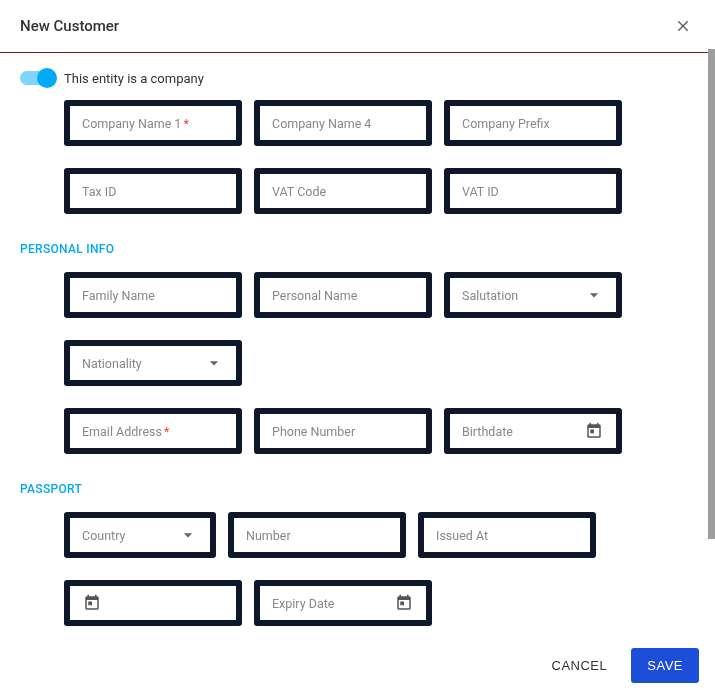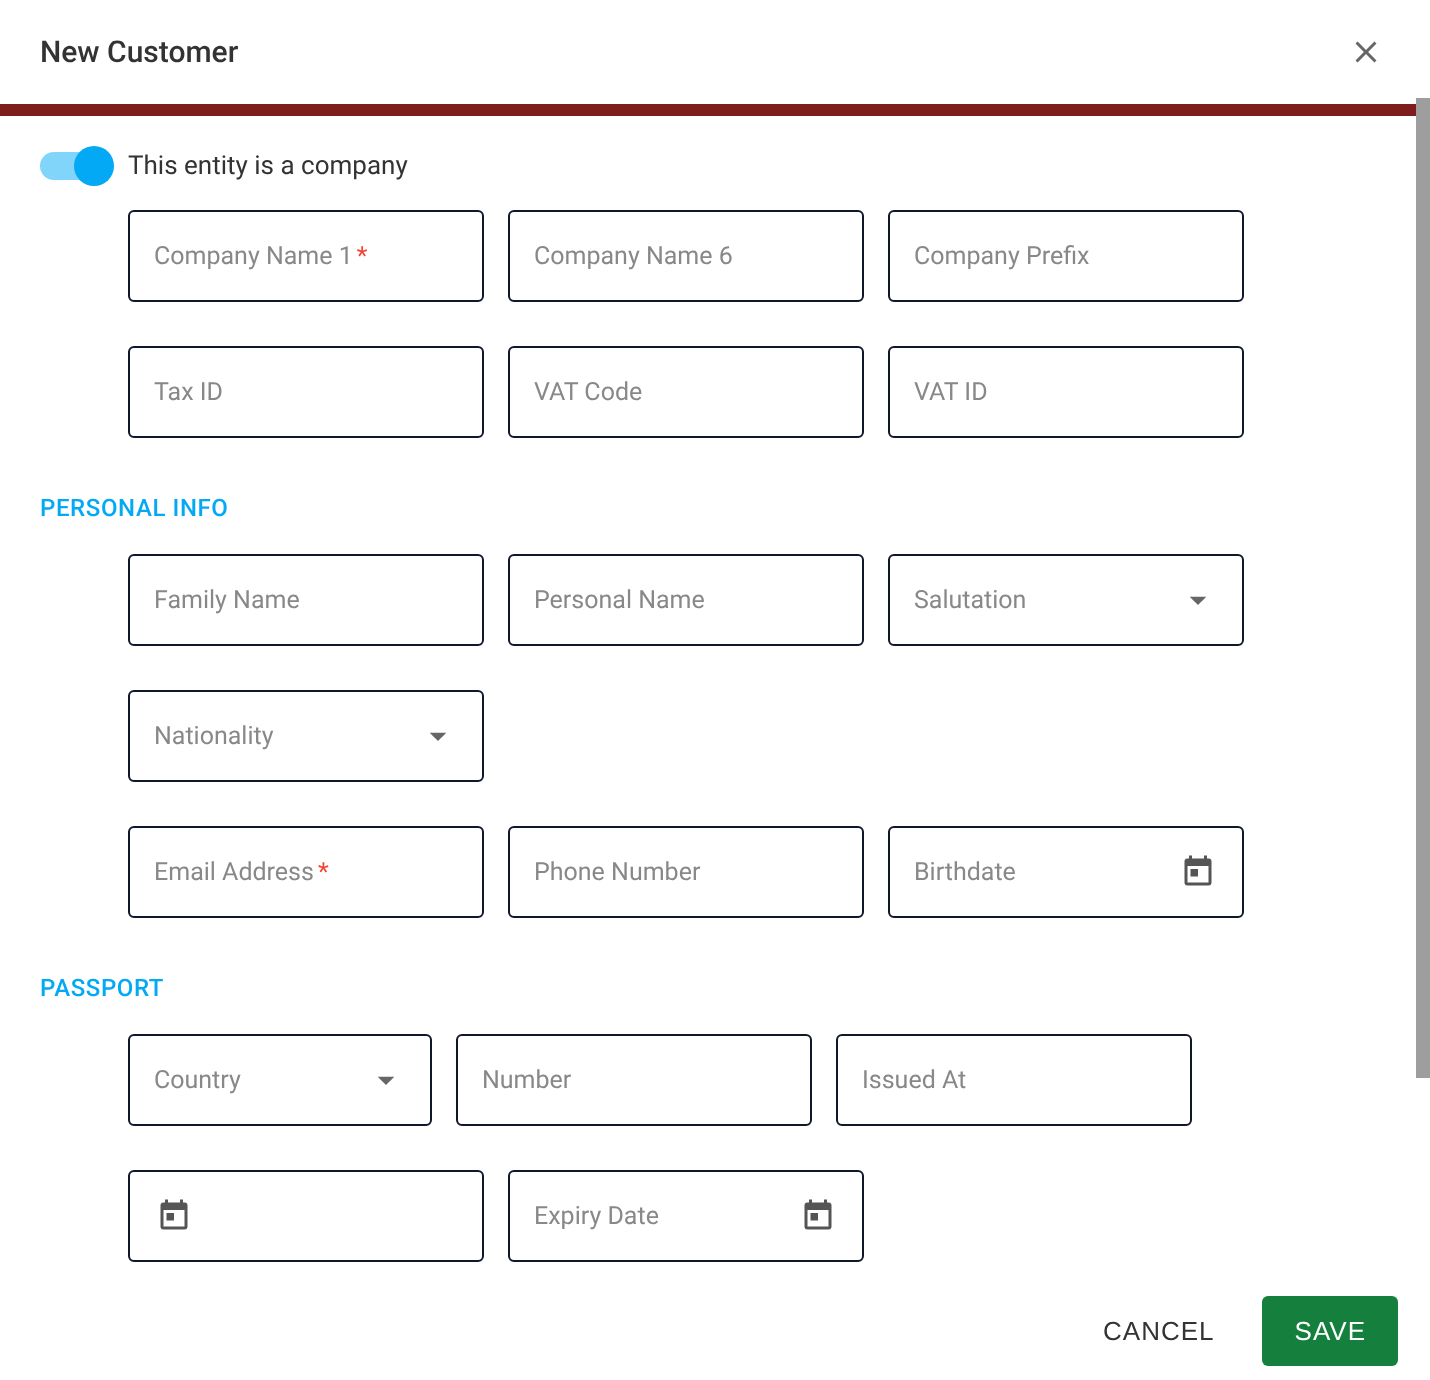--- a/index.html
+++ b/index.html
@@ -10,21 +10,21 @@
       width: 715px;
       height: 690px;
       overflow: hidden;
       position: relative;
     }
     .header {
       display: flex;
       justify-content: space-between;
       align-items: center;
       padding: 14px 20px 14px 20px;
-      border-bottom: 6px solid #7f1d1d;
+      border-bottom: 1px solid #7f1d1d;
     }
     .header-title {
       font-size: 15px;
       font-weight: 500;
       color: #333;
     }
     .close-btn {
       cursor: pointer;
       display: flex;
       align-items: center;
@@ -106,21 +106,21 @@
     .passport-grid {
       margin-left: 44px;
       display: flex;
       flex-direction: column;
       gap: 22px;
     }
     .field {
       position: relative;
       width: 178px;
       height: 46px;
-      border: 1px solid #0f172a;
+      border: 6px solid #0f172a;
       border-radius: 3px;
       display: flex;
       align-items: center;
       padding: 0 12px;
       cursor: text;
       background: #fff;
     }
     .field-label {
       color: #888;
       font-size: 12.5px;
@@ -158,21 +158,21 @@
       font-size: 13px;
       font-weight: 500;
       letter-spacing: 0.5px;
       border: none;
       cursor: pointer;
       border-radius: 3px;
       background: transparent;
       color: #333;
     }
     .btn-save {
-      background: #15803d;
+      background: #1d4ed8;
       color: #fff;
     }
   </style>
 </head>
 <body>
 
 <div class="header">
   <div class="header-title">New Customer</div>
   <div class="close-btn">
     <svg viewBox="0 0 24 24">
@@ -188,21 +188,21 @@
       <div class="toggle"></div>
       <div class="toggle-label">This entity is a company</div>
     </div>
 
     <div class="form-grid">
       <div class="form-row">
         <div class="field">
           <span class="field-label"><span>Company Name 1</span><span class="required">*</span></span>
         </div>
         <div class="field">
-          <span class="field-label">Company Name 6</span>
+          <span class="field-label">Company Name 4</span>
         </div>
         <div class="field">
           <span class="field-label">Company Prefix</span>
         </div>
       </div>
       <div class="form-row">
         <div class="field">
           <span class="field-label">Tax ID</span>
         </div>
         <div class="field">

